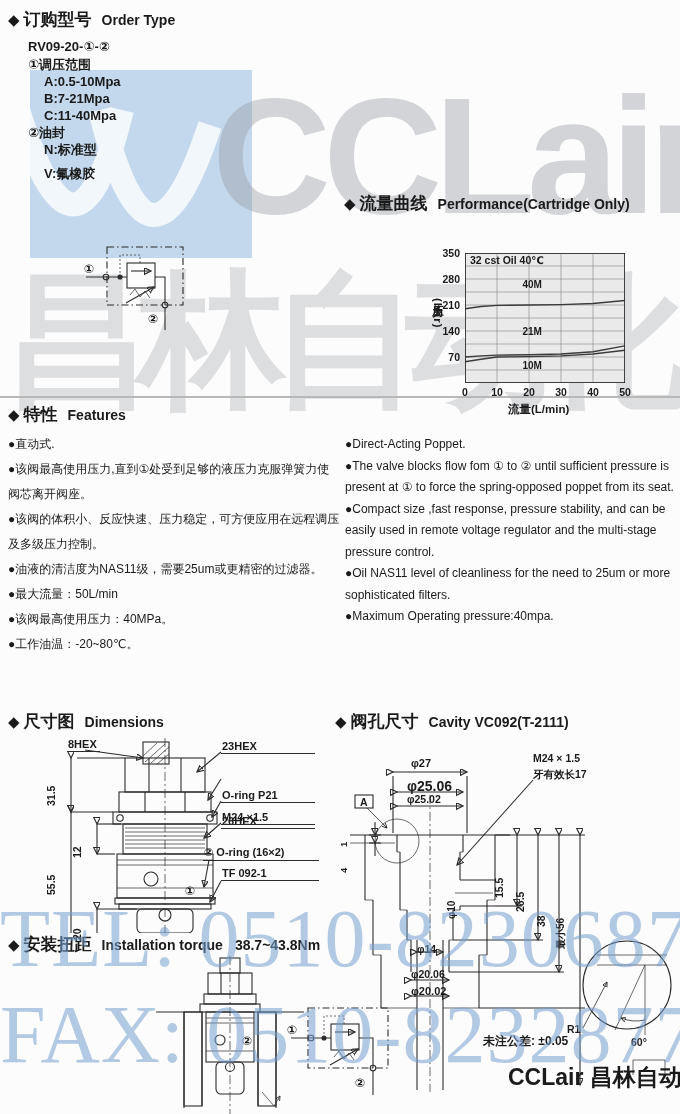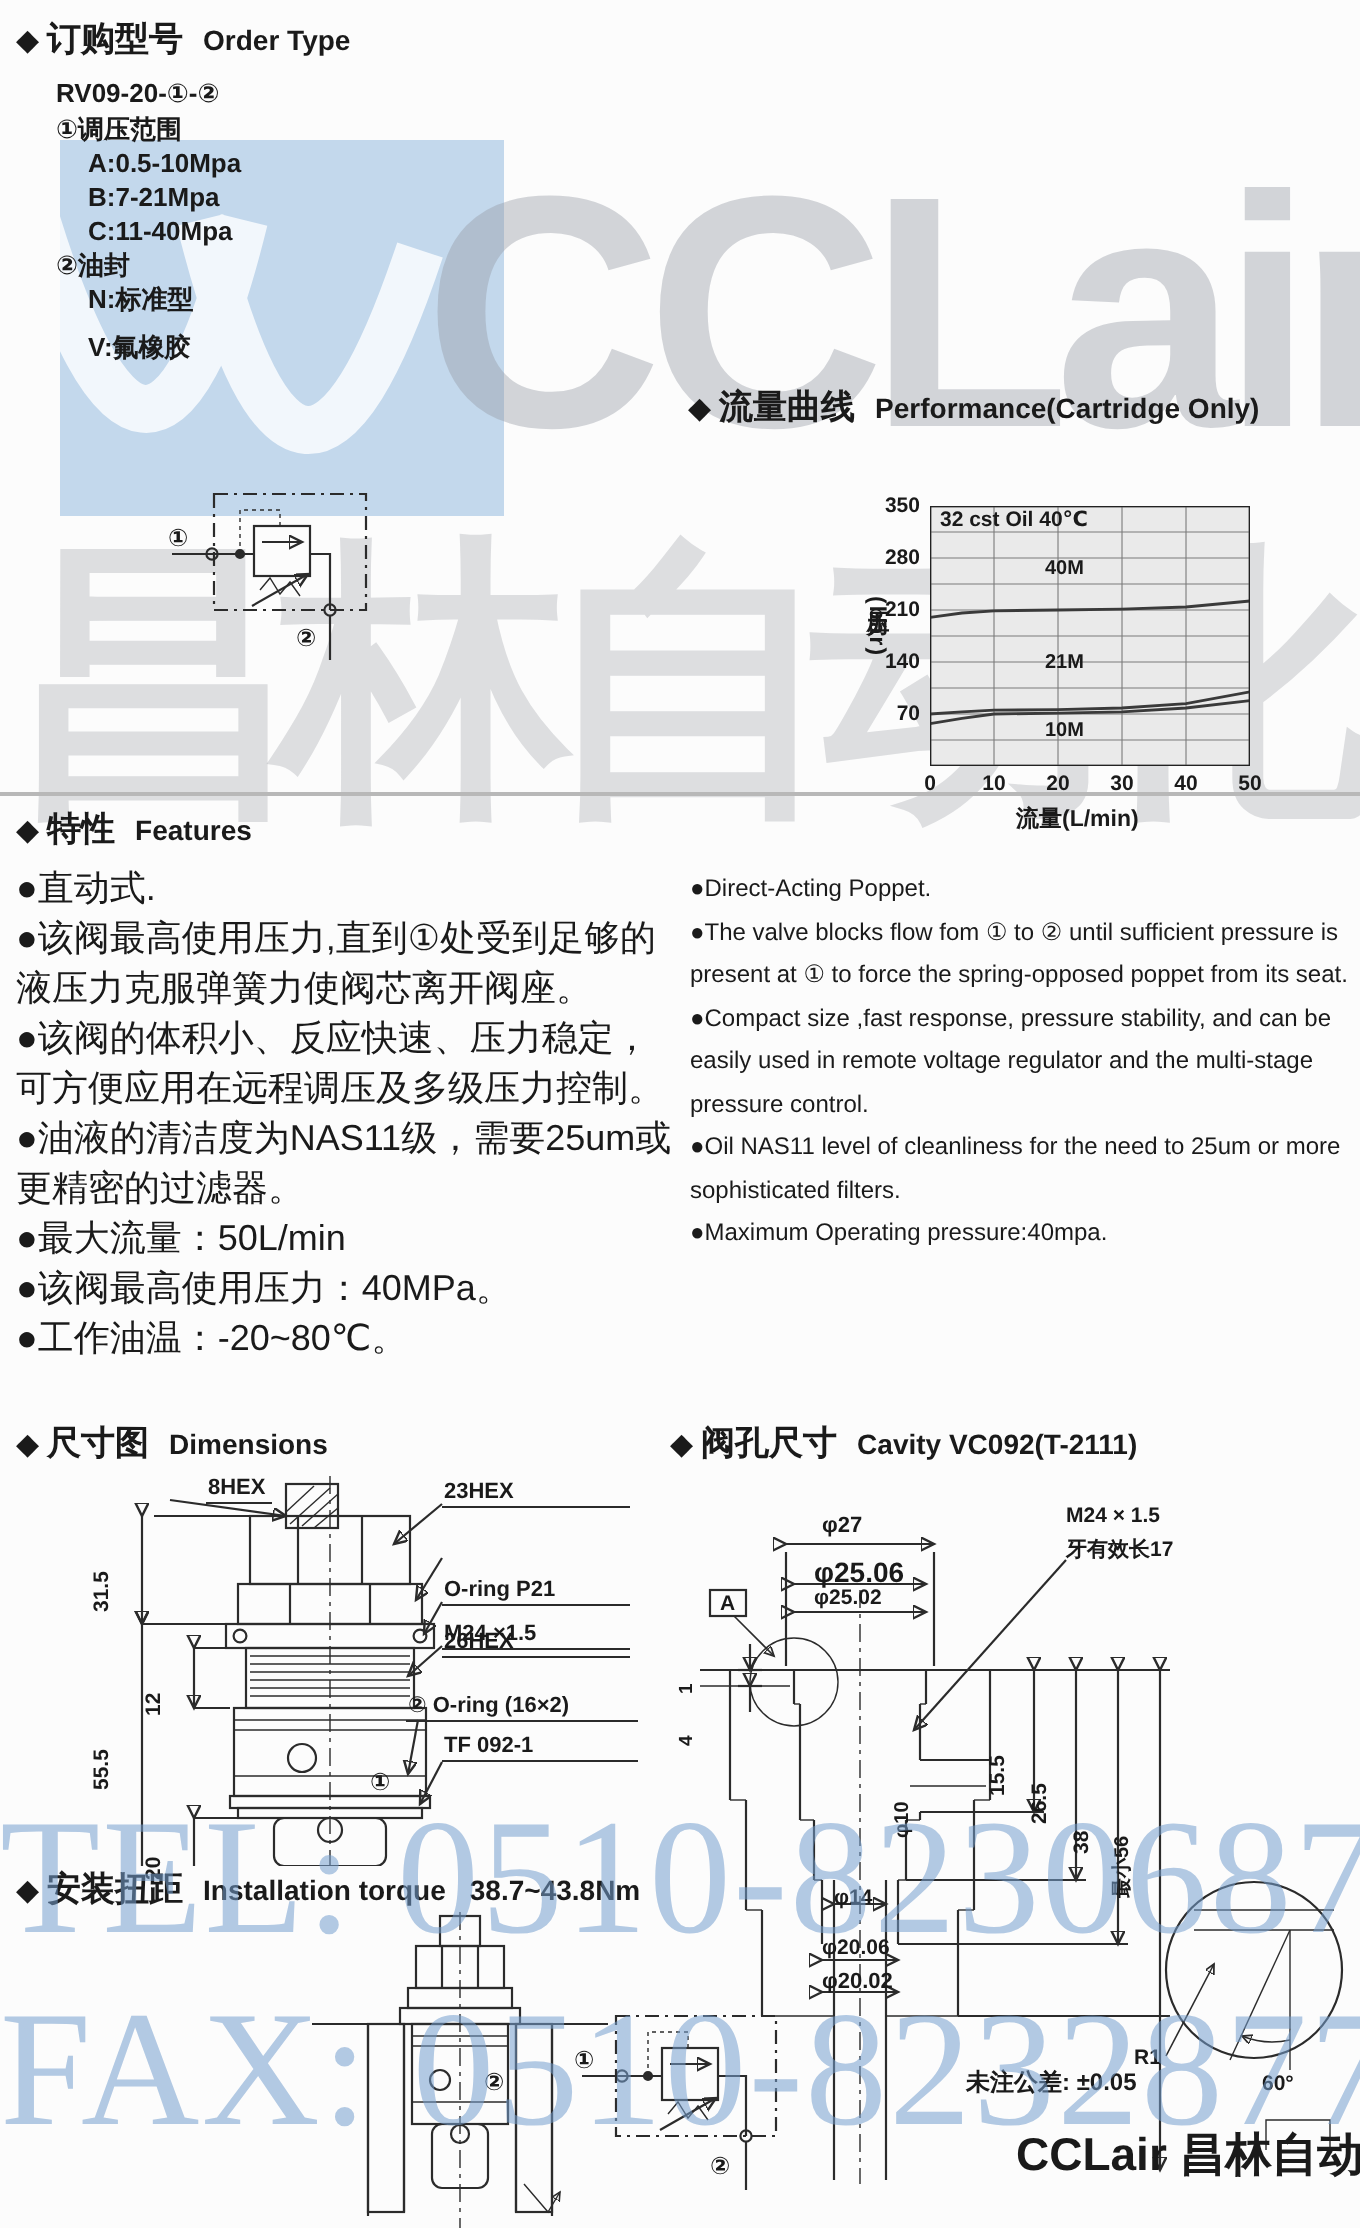--- a/index.html
+++ b/index.html
@@ -18,21 +18,21 @@
   
   .hdr{z-index:2;white-space:nowrap;}
   .hdr .dia{font-size:15px;margin-right:4px;}
   .hdr .cn{font-size:17px;font-weight:bold;}
   .hdr .en{font-size:14px;font-weight:bold;margin-left:10px;}
   .hdr .val{font-size:14px;font-weight:bold;margin-left:12px;}
   
   .order-line{font-size:13px;font-weight:bold;line-height:17px;white-space:nowrap;z-index:2;}
   
   .feat-col{z-index:2;}
-  .feat-cn div{font-size:18px;line-height:25px;}
+  .feat-cn div{font-size:12px;line-height:25px;}
   .feat-en div{font-size:12px;line-height:21.5px;}
   
   .chart{z-index:2;}
   .plot{position:absolute;left:35px;top:8px;width:160px;height:130px;}
   .plot svg{position:absolute;left:0;top:0;}
   .plot-bg{fill:#eaeaea;stroke:#222;stroke-width:1.2;}
   .grid line{stroke:#7a7a7a;stroke-width:0.55;}
   .series polyline{fill:none;stroke:#3a3a3a;stroke-width:1.4;}
   .annotation{position:absolute;left:5px;top:1px;font-size:10.5px;font-weight:bold;white-space:nowrap;}
   .series-label{position:absolute;font-size:10px;font-weight:bold;transform:translate(-50%,0);}
@@ -237,21 +237,21 @@
         <line x1="72" y1="171" x2="112" y2="171"></line>
       <line x1="60" y1="12" x2="118" y2="20" marker-end="url(#ar2)"></line>
       <line x1="196" y1="14" x2="172" y2="34" marker-end="url(#ar2)"></line>
       <line x1="196" y1="41" x2="183" y2="62" marker-end="url(#ar2)"></line>
       <line x1="196" y1="63" x2="187" y2="79" marker-end="url(#ar2)"></line>
       <line x1="196" y1="85" x2="179" y2="100" marker-end="url(#ar2)"></line>
       <line x1="184" y1="122" x2="179" y2="149" marker-end="url(#ar2)"></line>
       <line x1="196" y1="143" x2="185" y2="164" marker-end="url(#ar2)"></line>
     </g>
   </svg>
-  <div class="flabel callout" style="left:42px;top:0;margin-left:36px;">8HEX</div>
+  <div class="flabel callout" style="left:42px;top:0;">8HEX</div>
   <div class="flabel callout" style="left:196px;top:2px;width:90px;">23HEX</div>
   <div class="flabel callout" style="left:196px;top:29px;width:90px;margin-top:48px;">26HEX</div>
   <div class="flabel callout" style="left:196px;top:51px;width:90px;">O-ring P21</div>
   <div class="flabel callout" style="left:196px;top:73px;width:90px;">M24 ×1.5</div>
   <div class="flabel callout" style="left:178px;top:108px;width:112px;">② O-ring (16×2)</div>
   <div class="flabel callout" style="left:196px;top:129px;width:94px;">TF 092-1</div>
   <div class="flabel" style="left:160px;top:146px;font-size:12px;">①</div>
   <div class="flabel rot" style="left:32px;top:56px;font-size:10.5px;">31.5</div>
   <div class="flabel rot" style="left:58px;top:108px;font-size:10.5px;">12</div>
   <div class="flabel rot" style="left:32px;top:145px;font-size:10.5px;">55.5</div>

